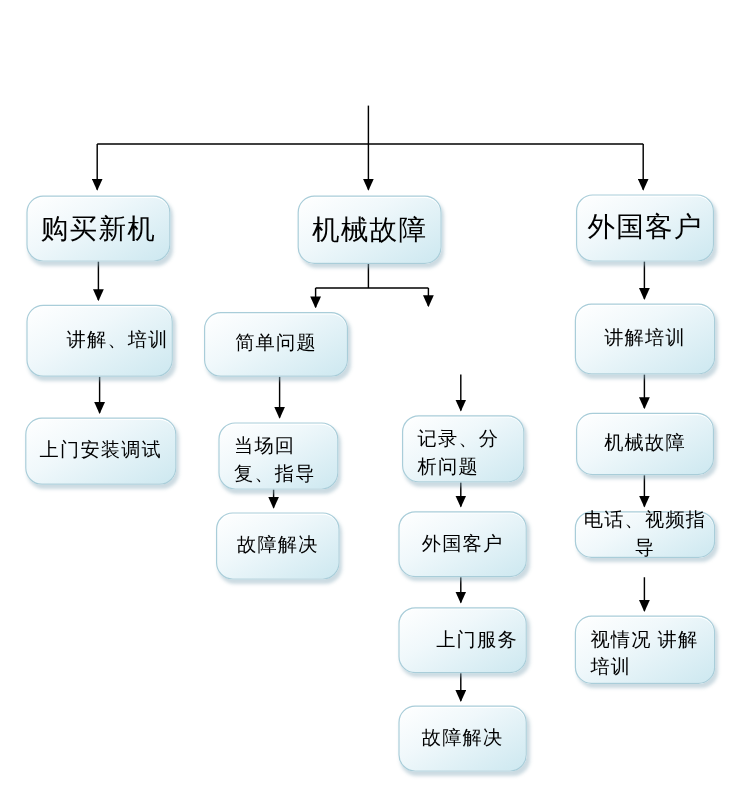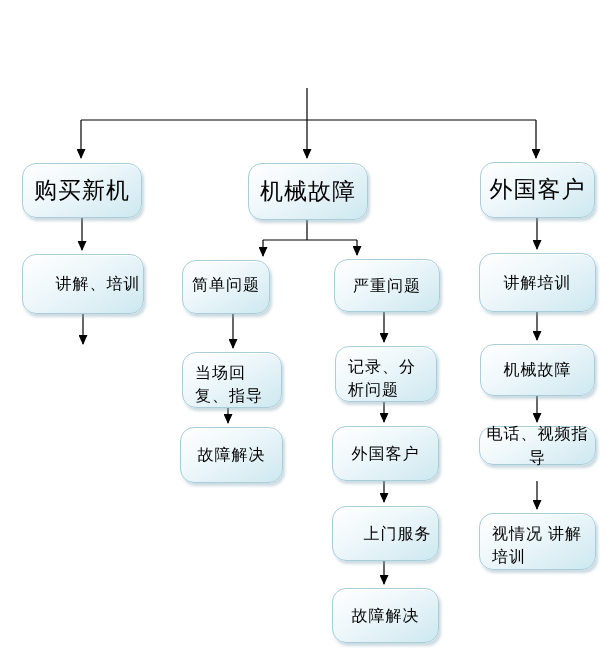--- a/index.html
+++ b/index.html
@@ -35,21 +35,21 @@
   .fs-lg{font-size:23px;}
   .fs-md{font-size:16px;}
 
   
   .n0 {left:225px;top:30px; width:165px;height:58px;}
   .n1 {left:22px; top:163px;width:120px;height:55px;}
   .n2 {left:248px;top:163px;width:120px;height:57px;}
   .n3 {left:480px;top:162px;width:115px;height:56px;}
   .n4 {left:22px; top:254px;width:122px;height:60px;padding-left:30px;}
   .n5 {left:21px; top:348px;width:126px;height:56px;}
-  .n6 {left:182px;top:260px;width:88px;height:54px;font-family:Liberation Mono, monospace;}
+  .n6 {left:170px;top:260px;width:120px;height:54px;}
   .n7 {left:182px;top:352px;width:100px;height:56px;}
   .n8 {left:180px;top:427px;width:103px;height:56px;}
   .n9 {left:334px;top:259px;width:106px;height:53px;}
   .n10{left:335px;top:346px;width:102px;height:56px;}
   .n11{left:332px;top:426px;width:107px;height:55px;}
   .n12{left:332px;top:506px;width:107px;height:55px;padding-left:24px;}
   .n13{left:332px;top:588px;width:107px;height:55px;}
   .n14{left:479px;top:253px;width:117px;height:59px;}
   .n15{left:480px;top:344px;width:115px;height:52px;}
   .n16{left:479px;top:426px;width:117px;height:39px;}
@@ -94,24 +94,24 @@
       <path d="M537,312 V340" marker-end="url(#ah)"></path>
       <path d="M537,396 V422" marker-end="url(#ah)"></path>
       <path d="M537,481 V509" marker-end="url(#ah)"></path>
     </g>
   </svg>
 
   <div class="node n1 fs-lg">购买新机</div>
   <div class="node n2 fs-lg">机械故障</div>
   <div class="node n3 fs-lg">外国客户</div>
   <div class="node n4 fs-md">讲解、培训</div>
+  <div class="node n5 fs-md">上门安装调试</div>
   <div class="node n6 fs-md">简单问题</div>
   <div class="node n7 fs-md two-line">当场回复、指导</div>
   <div class="node n8 fs-md">故障解决</div>
-  <div class="node n9 fs-md">严重问题</div>
   <div class="node n10 fs-md two-line">记录、分析问题</div>
   <div class="node n11 fs-md">外国客户</div>
   <div class="node n12 fs-md">上门服务</div>
   <div class="node n13 fs-md">故障解决</div>
   <div class="node n14 fs-md">讲解培训</div>
   <div class="node n15 fs-md">机械故障</div>
   <div class="node n16 fs-md">电话、视频指导</div>
   <div class="node n17 fs-md two-line">视情况 讲解培训</div>
 
 </div>

